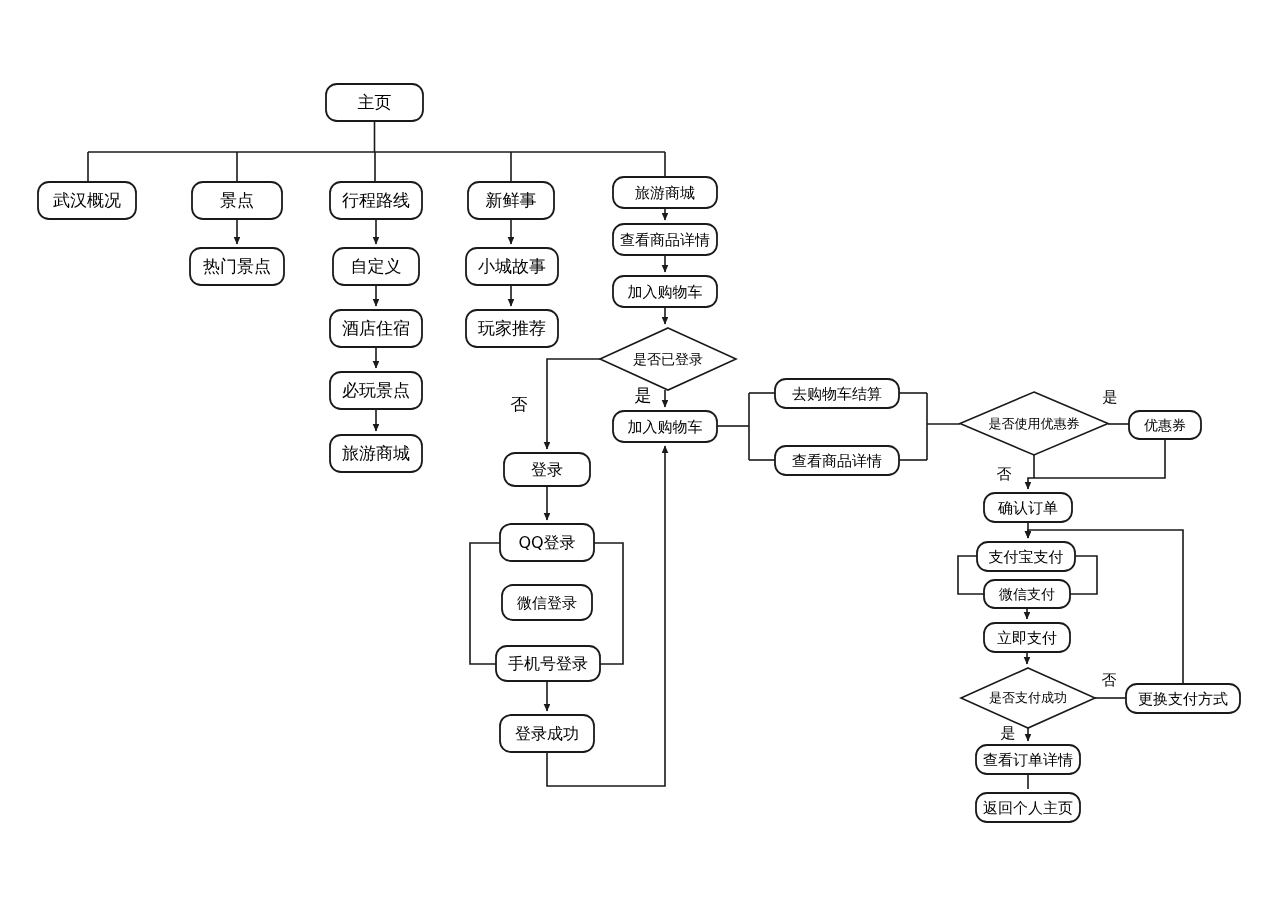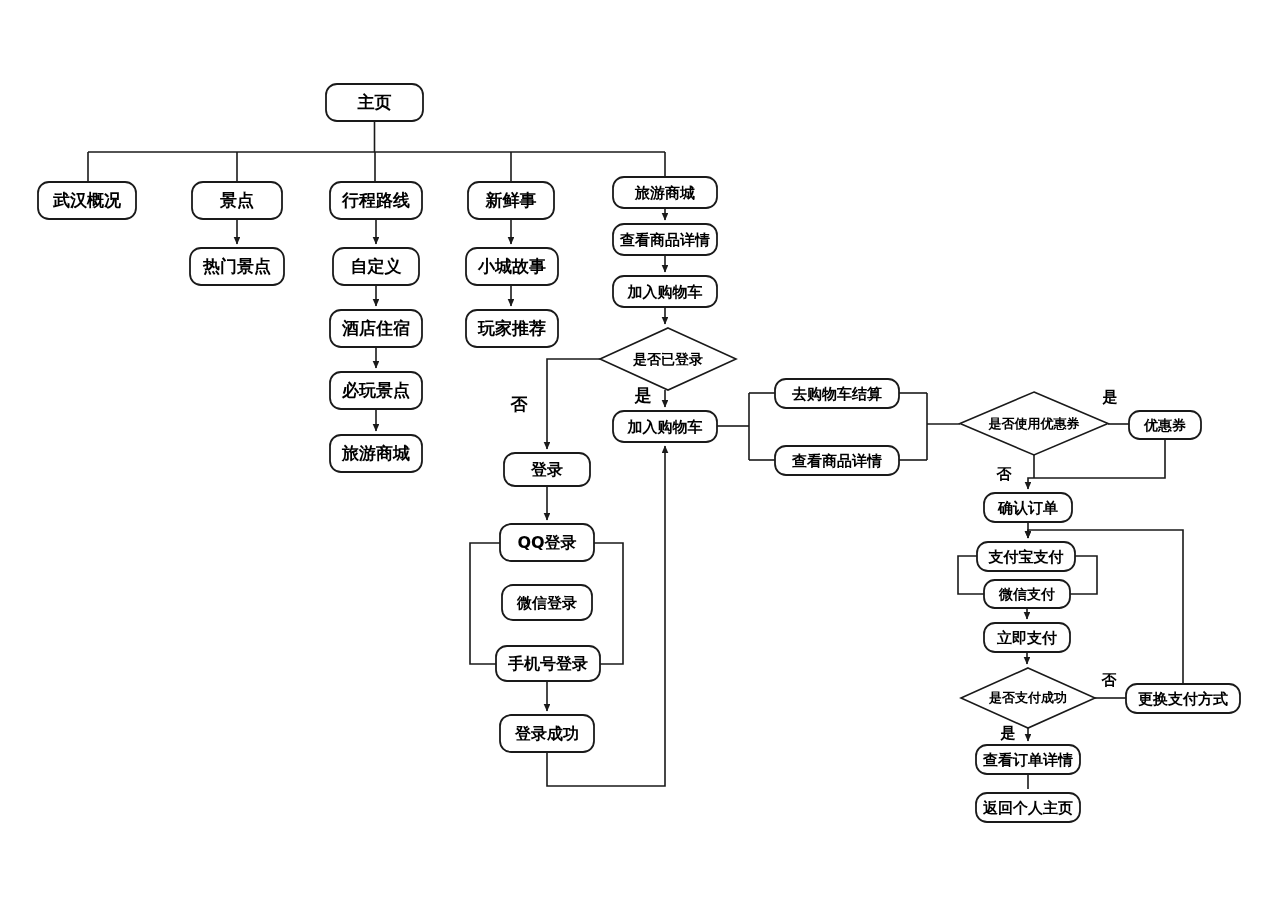--- a/index.html
+++ b/index.html
@@ -6,21 +6,20 @@
     margin: 0;
     padding: 0;
     background: #ffffff;
   }
   #page {
     position: relative;
     width: 1280px;
     height: 905px;
     background: #ffffff;
     font-family: "DejaVu Sans", "Liberation Sans", sans-serif;
-    font-weight: bold;
   }
   svg#flow {
     display: block;
     width: 1280px;
     height: 905px;
   }
   .node-rect {
     fill: #ffffff;
     stroke: #1a1a1a;
     stroke-width: 1.8;

